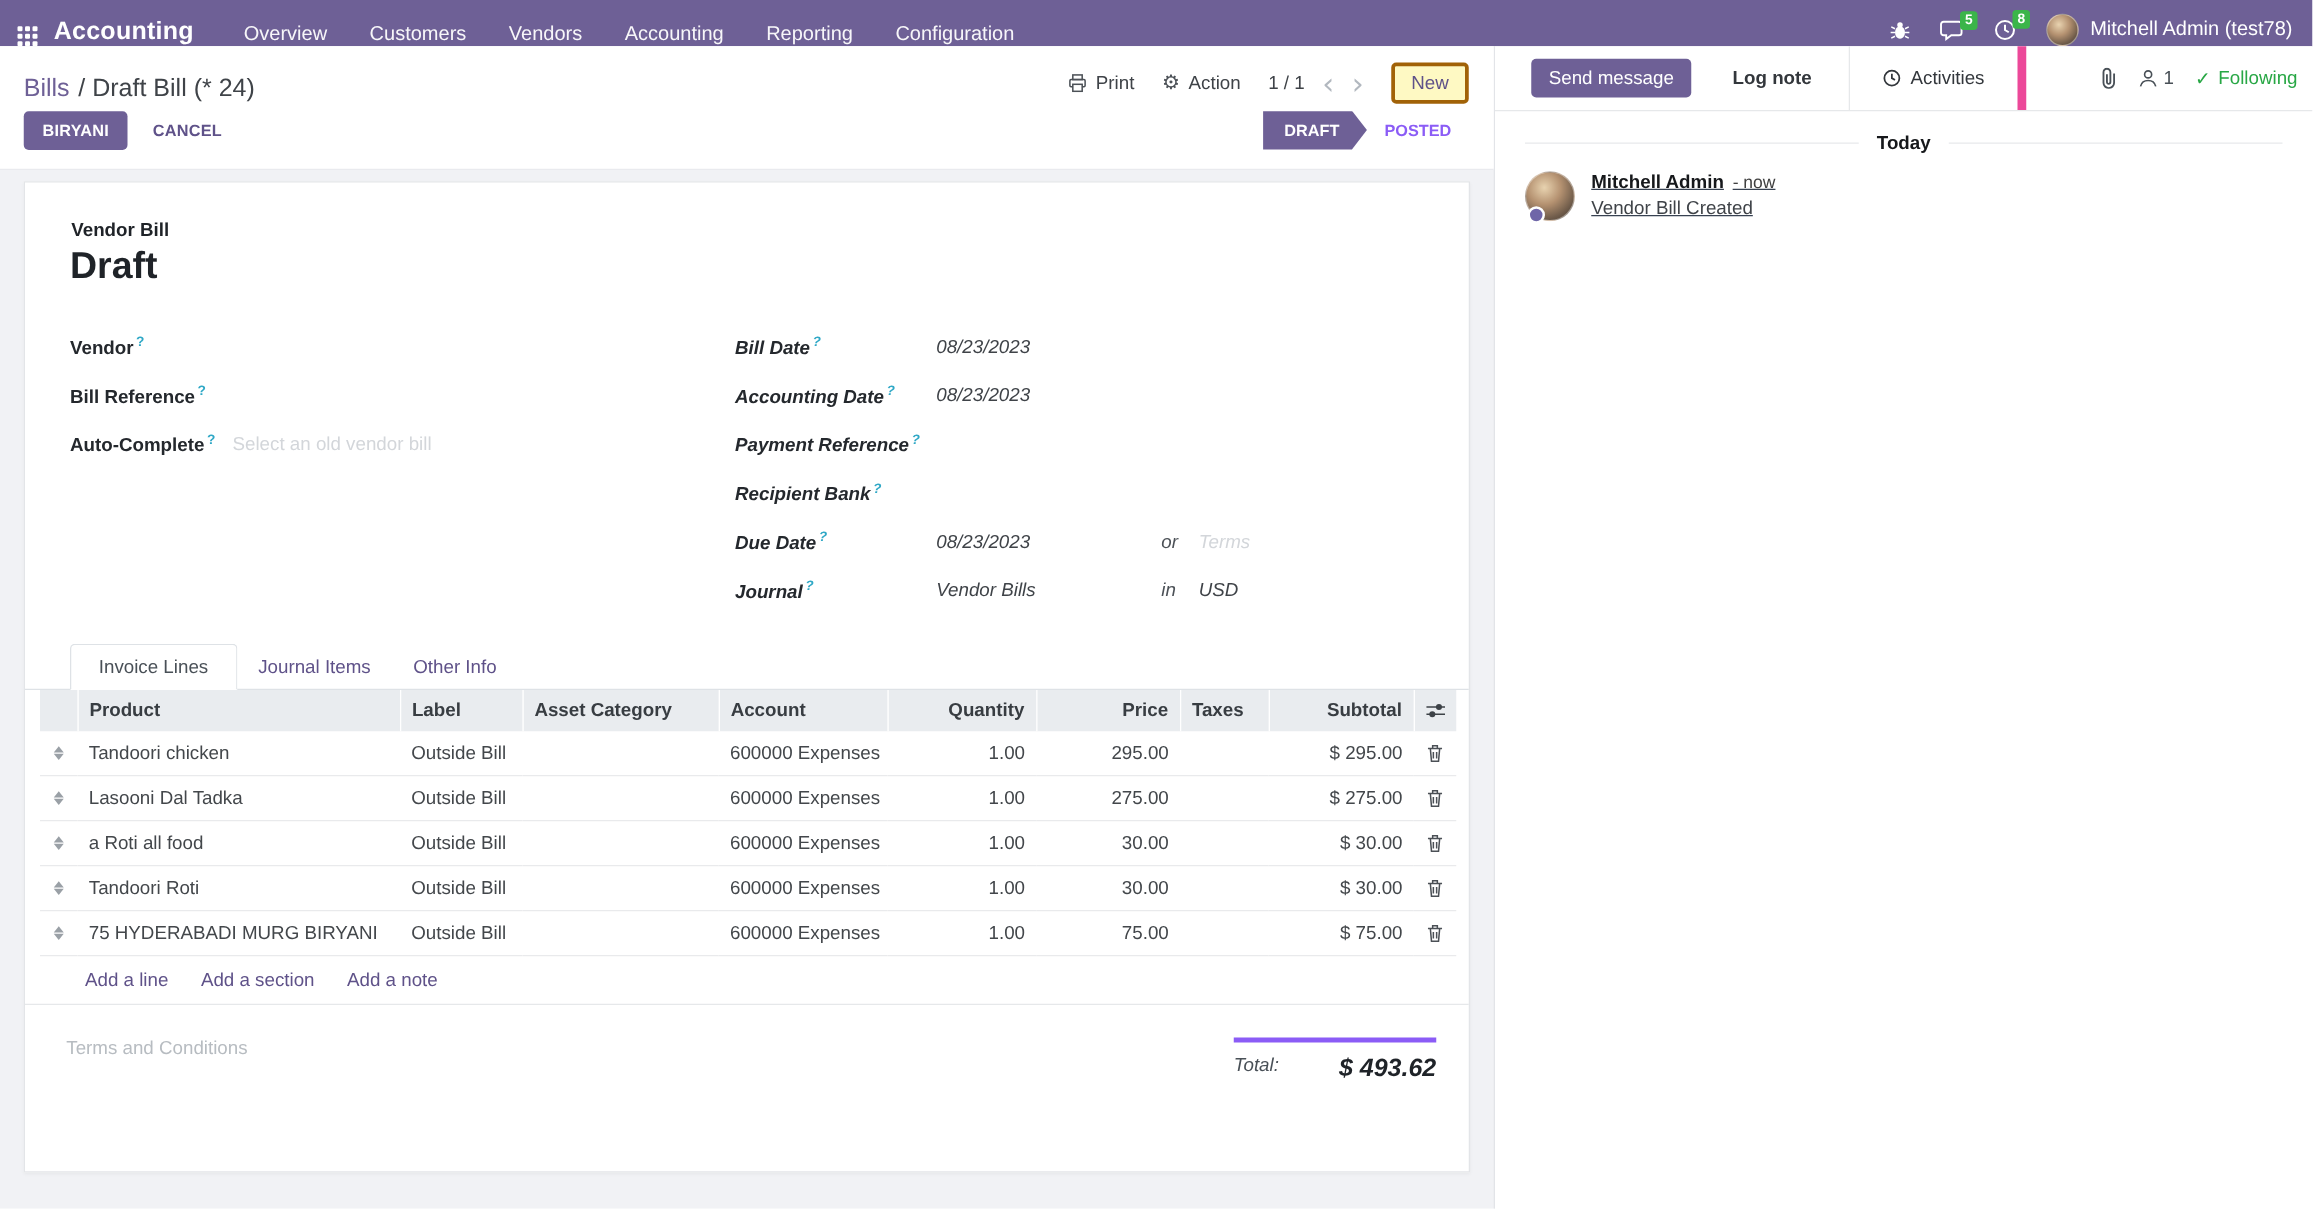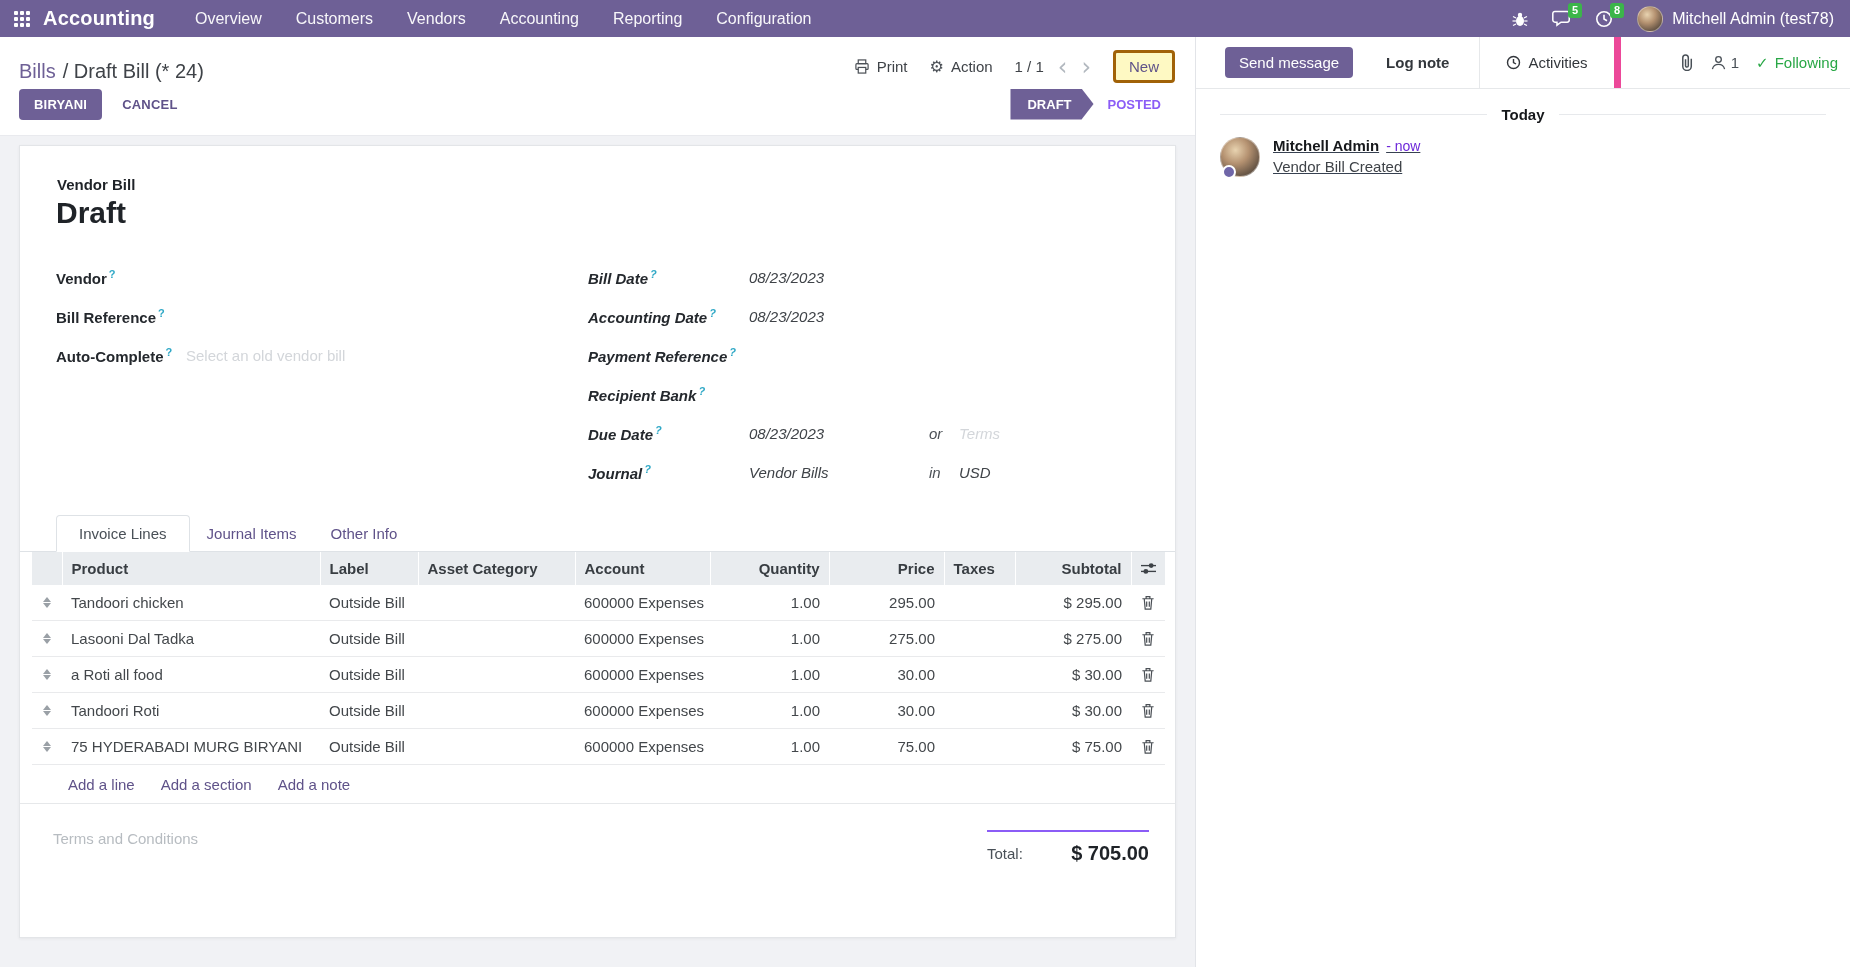--- a/index.html
+++ b/index.html
@@ -7,21 +7,21 @@
   body {
     width: 1850px; height: 967px; overflow: hidden;
     font-family: "Liberation Sans", "DejaVu Sans", sans-serif;
     color: #374151; background: #fff; font-size: 15px;
   }
   svg { display: block; }
 
   
   .topbar {
     height: 37px; background: #6e6096; color: #fff;
-    display: flex; align-items: center; padding: 0 16px 0 14px;
+    display: flex; align-items: flex-end; padding: 0 16px 0 14px;
   }
   .grid-icon { display: grid; grid-template-columns: repeat(3,4px); grid-template-rows: repeat(3,4px); gap: 2px; cursor: pointer; }
   .grid-icon i { background: #fff; border-radius: 1px; }
   .brand { font-size: 20px; font-weight: bold; margin-left: 13px; letter-spacing: .2px; }
   .topnav { display: flex; list-style: none; margin: 0 0 0 40px; padding: 0; gap: 34px; font-size: 16px; }
   .topnav li { cursor: pointer; opacity: .95; }
   .topbar-right { margin-left: auto; display: flex; align-items: center; gap: 24px; }
   .icon-badge { position: relative; cursor: pointer; }
   .badge {
     position: absolute; top: -7px; right: -11px; background: #3bb54a; color: #fff;
@@ -116,21 +116,21 @@
   .tri-up { border-bottom: 5px solid #9aa0a6; }
   .tri-down { border-top: 5px solid #9aa0a6; }
   .trash { cursor: pointer; display: flex; justify-content: center; }
   .sliders-icon { display: flex; justify-content: flex-end; cursor: pointer; }
 
   .add-links { display: flex; align-items: center; gap: 26px; height: 39px; padding-left: 48px; border-bottom: 1px solid #e6e8ea; font-size: 15px; }
   .add-link { color: #5f5289; cursor: pointer; }
 
   .sheet-bottom { display: flex; justify-content: space-between; align-items: flex-start; padding: 26px 26px 0 33px; }
   .terms-ph { color: #b7bcc1; font-size: 15px; }
-  .total-block { width: 162px; border-top: 2px solid #8b5cf6; padding-top: 10px; display: flex; justify-content: space-between; align-items: center; }
+  .total-block { width: 162px; border-top: 4px solid #8b5cf6; padding-top: 10px; display: flex; justify-content: space-between; align-items: flex-start; font-style: italic; }
   .total-label { font-size: 15px; color: #495057; }
   .total-value { font-size: 20px; font-weight: bold; color: #1f2328; }
 
   
   .chatter-top { height: 52px; display: flex; align-items: stretch; border-bottom: 1px solid #e6e8ea; padding: 0 12px 0 29px; }
   .chatter-top > * { display: flex; align-items: center; }
   .btn-send { background: #6e6096; color: #fff; border: none; border-radius: 4px; padding: 7px 14px; font-size: 15px; cursor: pointer; align-self: center; }
   .btn-lognote { background: none; border: none; color: #33373c; font-size: 15px; margin-left: 27px; cursor: pointer; font-weight: bold; }
   .activities-seg { margin-left: 24px; padding: 0 26px; border-left: 1px solid #e6e8ea; border-right: 7px solid #ec4899; gap: 7px; color: #33373c; font-size: 15px; cursor: pointer; }
   .chatter-icons { margin-left: auto; gap: 17px; }
@@ -140,21 +140,21 @@
 
   .day-divider { display: flex; align-items: center; gap: 14px; margin: 17px 24px 7px; }
   .day-divider .line { flex: 1; height: 1px; background: #e7e9ec; }
   .day-divider .day { font-weight: bold; font-size: 15px; color: #16181b; }
 
   .message { display: flex; gap: 13px; padding: 7px 24px; text-decoration: underline; }
   .avatar-wrap { position: relative; width: 40px; height: 40px; flex: none; }
   .presence-dot { position: absolute; bottom: -2px; right: 24px; left: auto; width: 14px; height: 14px; border-radius: 50%; background: #6f66a8; border: 2px solid #fff; }
   .msg-head { display: flex; align-items: baseline; gap: 7px; }
   .author { font-weight: bold; color: #16181b; font-size: 15px; cursor: pointer; }
-  .time { color: #6d28d9; font-size: 14px; }
+  .time { color: #404040; font-size: 14px; }
   .msg-text { margin-top: 4px; color: #3f4348; font-size: 15px; }
 </style>
 </head>
 <body>
 
 <header class="topbar">
   <span class="grid-icon">
       <i></i>
       <i></i>
       <i></i>
@@ -481,21 +481,21 @@
           <a class="add-link">Add a section</a>
 
           <a class="add-link">Add a note</a>
 
       </div>
 
       <div class="sheet-bottom">
         <span class="terms-ph">Terms and Conditions</span>
         <div class="total-block">
           <span class="total-label">Total:</span>
-          <span class="total-value">$ 705.00</span>
+          <span class="total-value">$ 493.62</span>
         </div>
       </div>
     </div>
   </div>
 
   <aside class="chatter">
     <div class="chatter-top">
       <button class="btn-send">Send message</button>
       <button class="btn-lognote">Log note</button>
       <span class="activities-seg">

